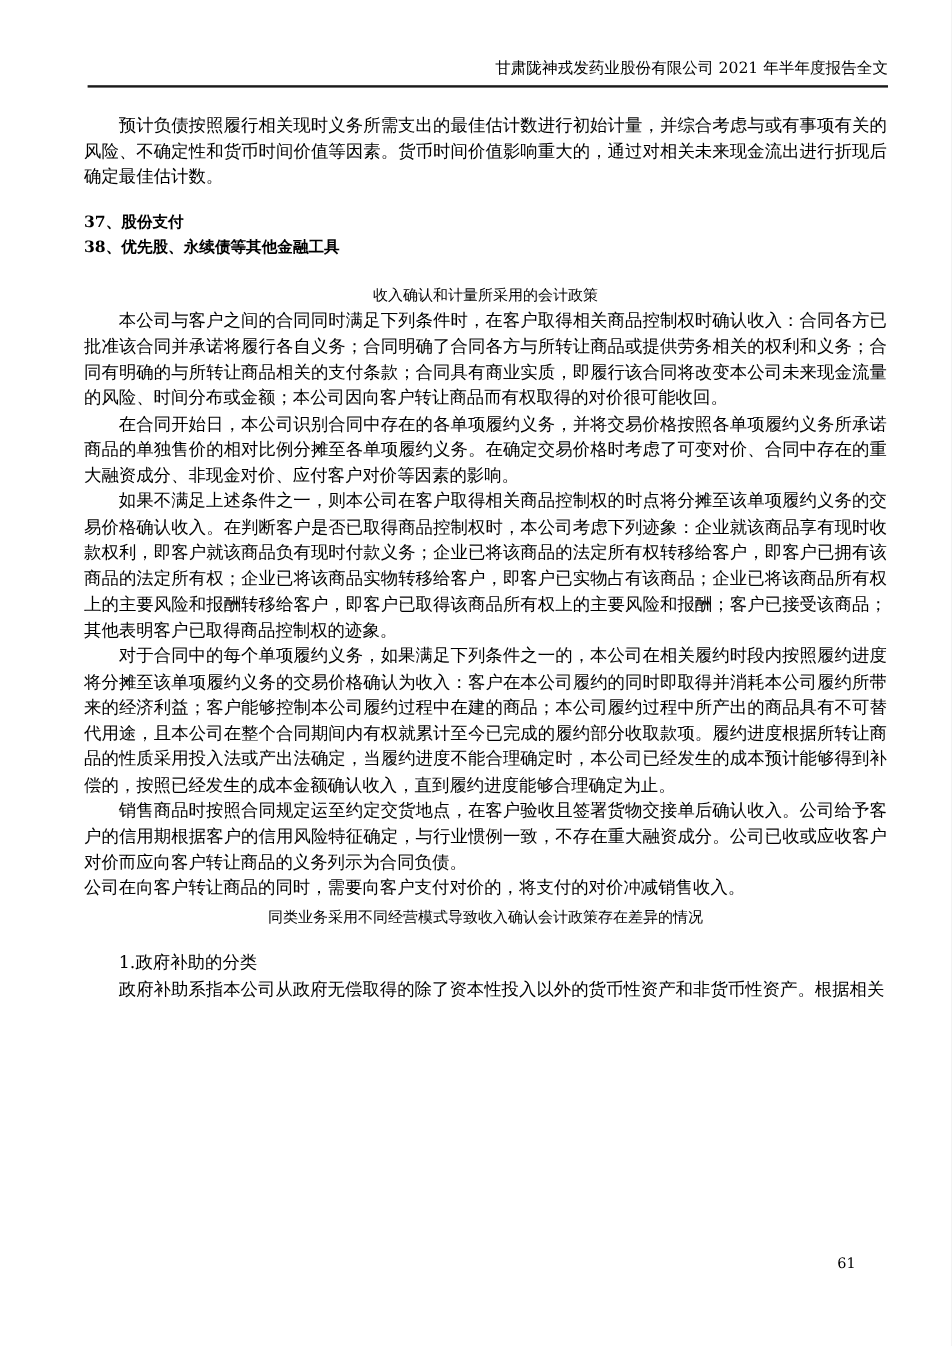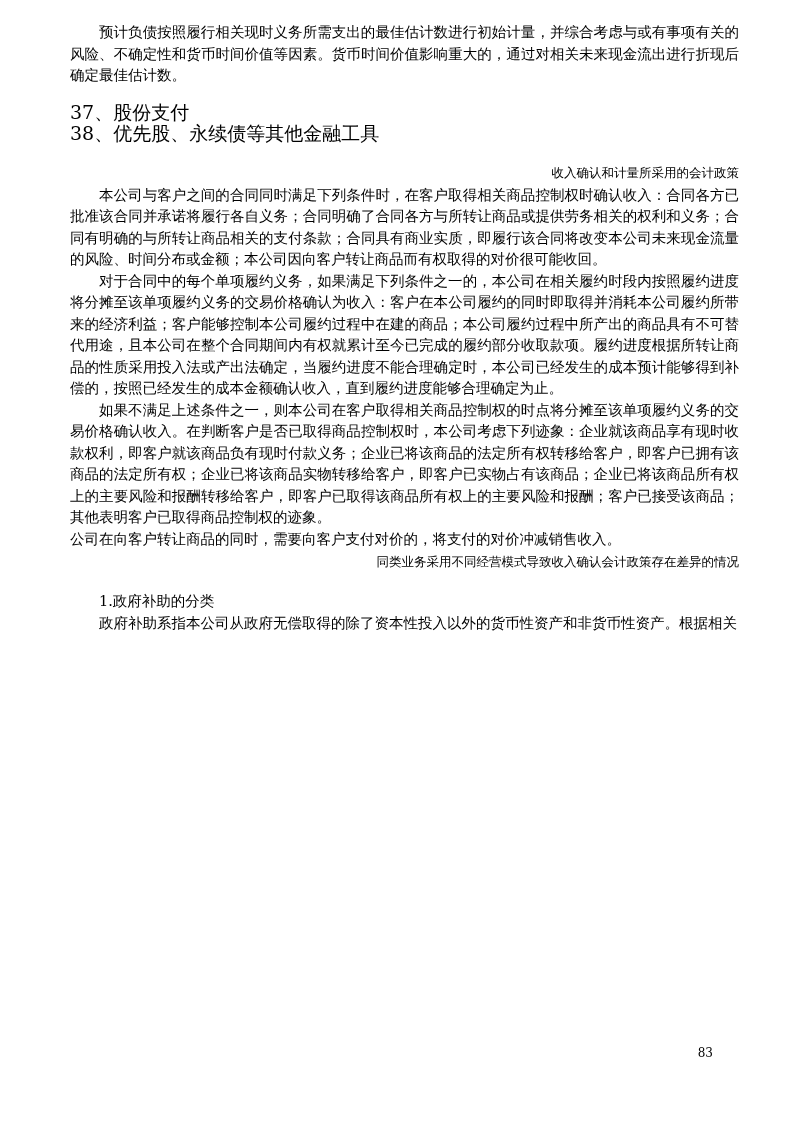--- a/index.html
+++ b/index.html
@@ -28,38 +28,39 @@
     font-size: 14.5px;
     line-height: 21.5px;
     text-align: justify;
   }
   .para {
     margin: 0;
     text-indent: 2em;
   }
   .para.no-indent {
     text-indent: 0;
+    font-family: Liberation Mono, monospace;
   }
   .heading {
     margin: 0;
-    font-size: 19px;
-    font-weight: normal;
+    font-size: 13px;
+    font-weight: bold;
     line-height: 21.5px;
     text-align: left;
     text-indent: 0;
   }
   .h37 { margin-top: 15px; }
   .h38 { }
   .h39 { margin-top: 18px; }
   .h40 { margin-top: 17px; }
   .caption {
     margin: 0;
     font-size: 12.5px;
     line-height: 18px;
-    text-align: right;
+    text-align: center;
     text-indent: 0;
   }
   .caption.policy { margin-top: 19px; margin-bottom: 3px; }
   .caption.diff { margin-top: 3px; }
   .sub-item {
     margin: 20px 0 0 0;
     text-indent: 2em;
   }
   .page-number {
     position: absolute;
@@ -67,40 +68,45 @@
     right: 80px;
     font-size: 12px;
     line-height: 14px;
   }
 </style>
 </head>
 <body>
 
 <div class="page">
 
+  <header class="page-header">
+    <span>甘肃陇神戎发药业股份有限公司 2021 年半年度报告全文</span>
+  </header>
 
   <main class="page-body">
 
     <p class="para">预计负债按照履行相关现时义务所需支出的最佳估计数进行初始计量，并综合考虑与或有事项有关的风险、不确定性和货币时间价值等因素。货币时间价值影响重大的，通过对相关未来现金流出进行折现后确定最佳估计数。</p>
 
     <h2 class="heading h37">37、股份支付</h2>
 
     <h2 class="heading h38">38、优先股、永续债等其他金融工具</h2>
 
 
     <p class="caption policy">收入确认和计量所采用的会计政策</p>
 
     <p class="para">本公司与客户之间的合同同时满足下列条件时，在客户取得相关商品控制权时确认收入：合同各方已批准该合同并承诺将履行各自义务；合同明确了合同各方与所转让商品或提供劳务相关的权利和义务；合同有明确的与所转让商品相关的支付条款；合同具有商业实质，即履行该合同将改变本公司未来现金流量的风险、时间分布或金额；本公司因向客户转让商品而有权取得的对价很可能收回。</p>
+    <p class="para">在合同开始日，本公司识别合同中存在的各单项履约义务，并将交易价格按照各单项履约义务所承诺商品的单独售价的相对比例分摊至各单项履约义务。在确定交易价格时考虑了可变对价、合同中存在的重大融资成分、非现金对价、应付客户对价等因素的影响。</p>
+    <p class="para">如果不满足上述条件之一，则本公司在客户取得相关商品控制权的时点将分摊至该单项履约义务的交易价格确认收入。在判断客户是否已取得商品控制权时，本公司考虑下列迹象：企业就该商品享有现时收款权利，即客户就该商品负有现时付款义务；企业已将该商品的法定所有权转移给客户，即客户已拥有该商品的法定所有权；企业已将该商品实物转移给客户，即客户已实物占有该商品；企业已将该商品所有权上的主要风险和报酬转移给客户，即客户已取得该商品所有权上的主要风险和报酬；客户已接受该商品；其他表明客户已取得商品控制权的迹象。</p>
     <p class="para">对于合同中的每个单项履约义务，如果满足下列条件之一的，本公司在相关履约时段内按照履约进度将分摊至该单项履约义务的交易价格确认为收入：客户在本公司履约的同时即取得并消耗本公司履约所带来的经济利益；客户能够控制本公司履约过程中在建的商品；本公司履约过程中所产出的商品具有不可替代用途，且本公司在整个合同期间内有权就累计至今已完成的履约部分收取款项。履约进度根据所转让商品的性质采用投入法或产出法确定，当履约进度不能合理确定时，本公司已经发生的成本预计能够得到补偿的，按照已经发生的成本金额确认收入，直到履约进度能够合理确定为止。</p>
-    <p class="para">如果不满足上述条件之一，则本公司在客户取得相关商品控制权的时点将分摊至该单项履约义务的交易价格确认收入。在判断客户是否已取得商品控制权时，本公司考虑下列迹象：企业就该商品享有现时收款权利，即客户就该商品负有现时付款义务；企业已将该商品的法定所有权转移给客户，即客户已拥有该商品的法定所有权；企业已将该商品实物转移给客户，即客户已实物占有该商品；企业已将该商品所有权上的主要风险和报酬转移给客户，即客户已取得该商品所有权上的主要风险和报酬；客户已接受该商品；其他表明客户已取得商品控制权的迹象。</p>
+    <p class="para">销售商品时按照合同规定运至约定交货地点，在客户验收且签署货物交接单后确认收入。公司给予客户的信用期根据客户的信用风险特征确定，与行业惯例一致，不存在重大融资成分。公司已收或应收客户对价而应向客户转让商品的义务列示为合同负债。</p>
     <p class="para no-indent">公司在向客户转让商品的同时，需要向客户支付对价的，将支付的对价冲减销售收入。</p>
 
     <p class="caption diff">同类业务采用不同经营模式导致收入确认会计政策存在差异的情况</p>
 
 
     <p class="sub-item">1.政府补助的分类</p>
     <p class="para">政府补助系指本公司从政府无偿取得的除了资本性投入以外的货币性资产和非货币性资产。根据相关</p>
 
   </main>
 
-  <div class="page-number">83</div>
+  <div class="page-number">61</div>
 
 </div>
 
 </body></html>

